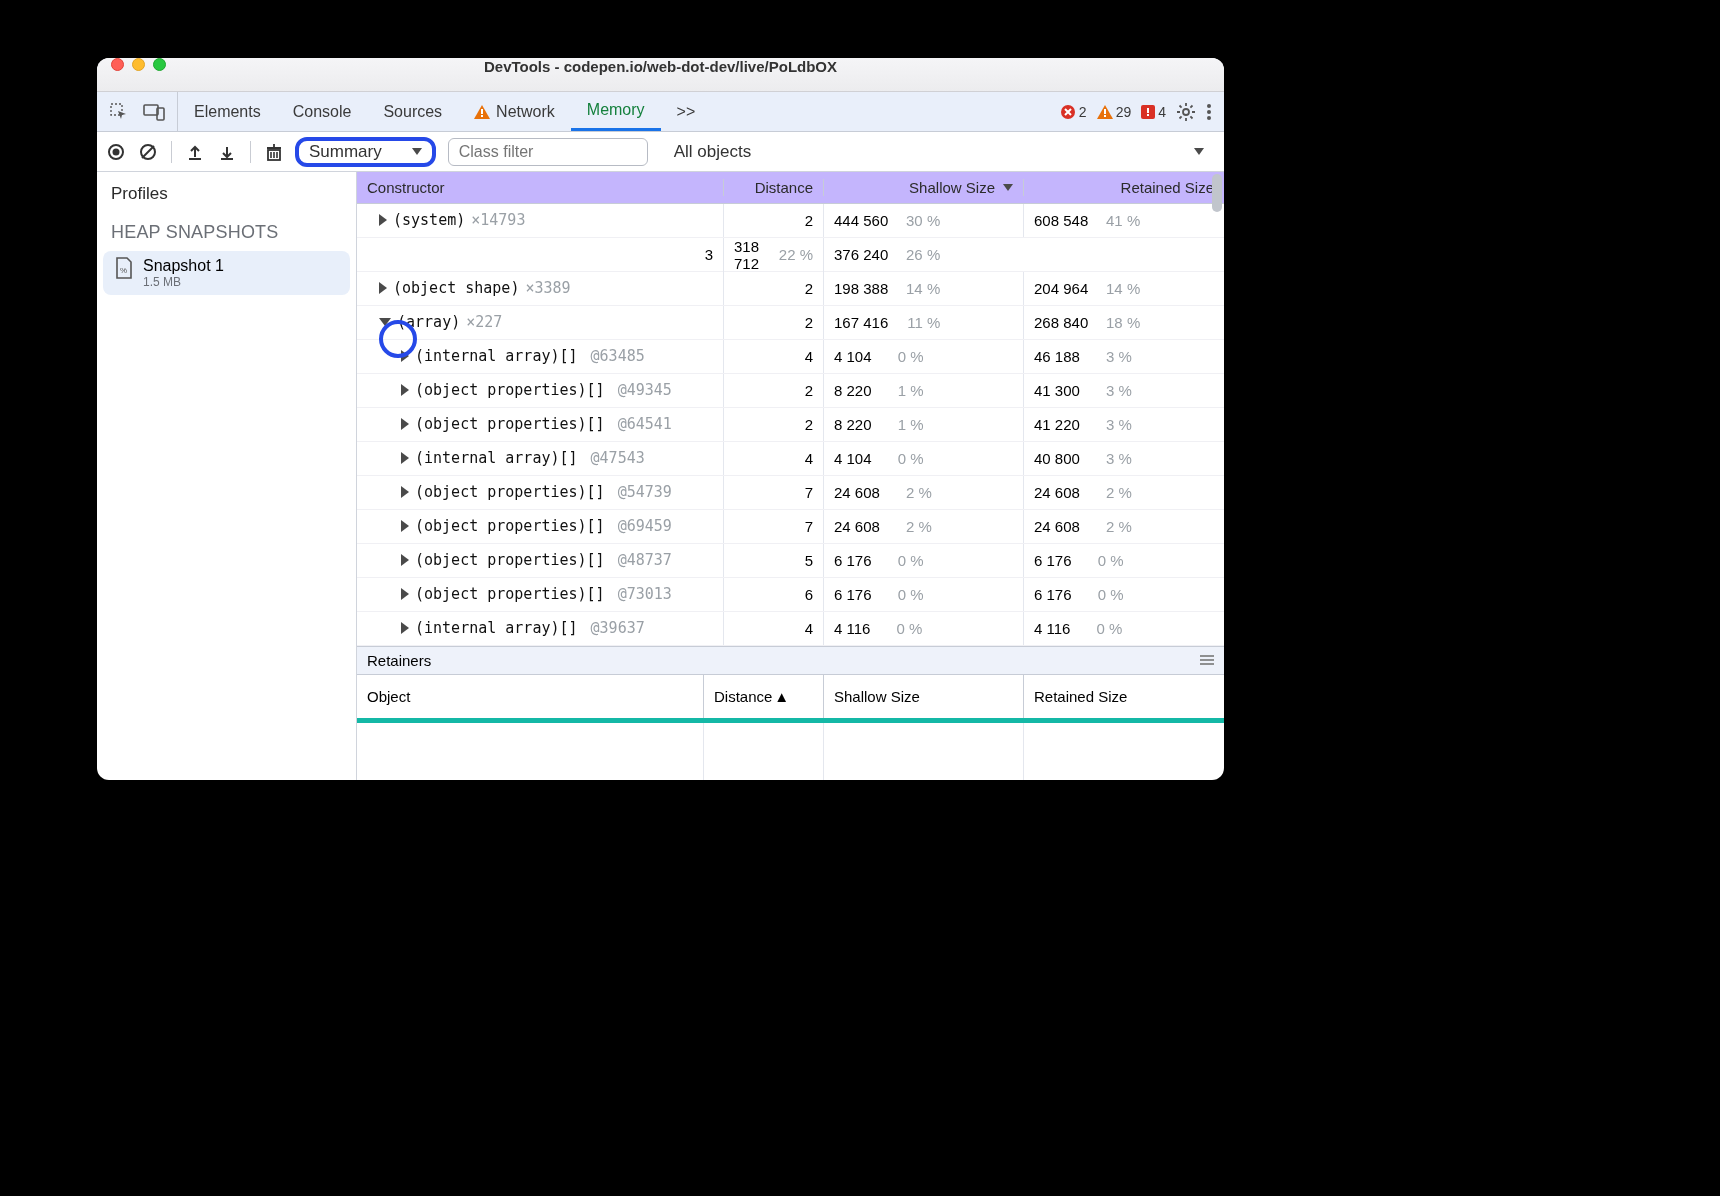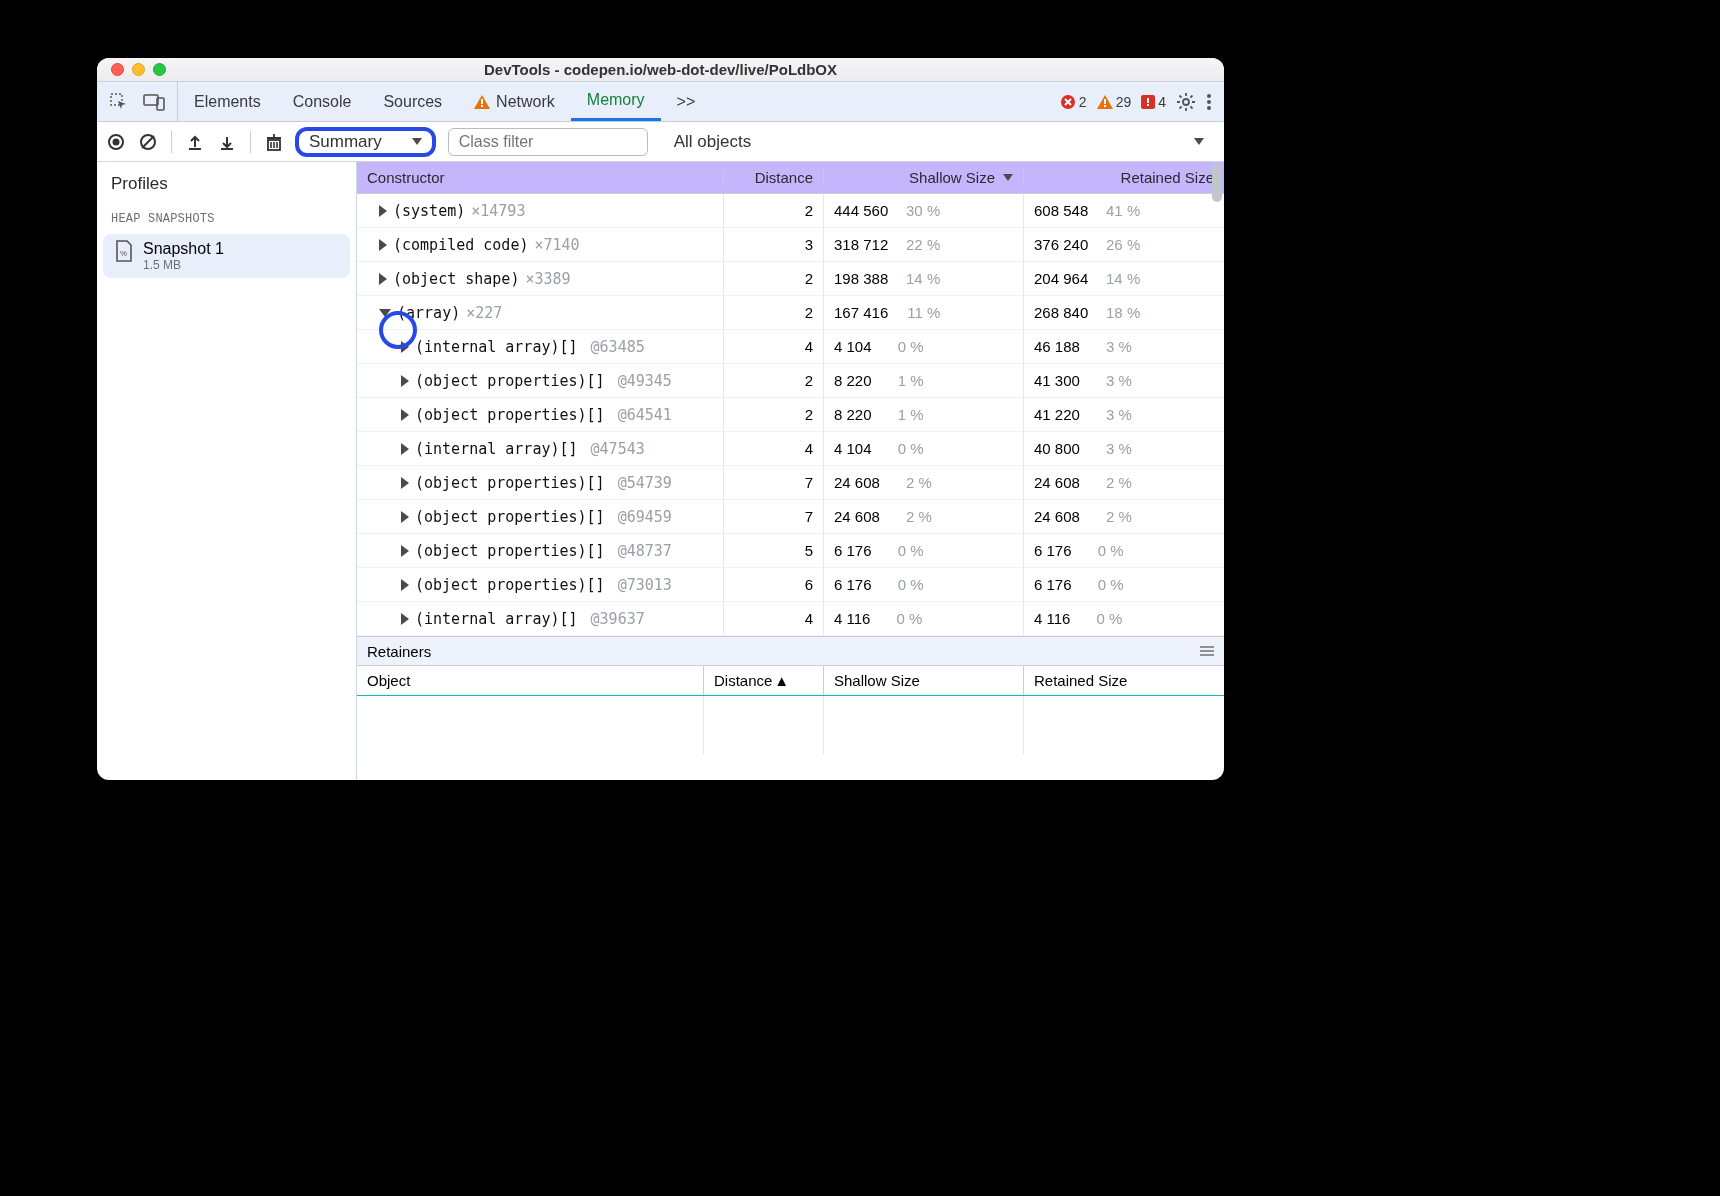--- a/index.html
+++ b/index.html
@@ -9,23 +9,23 @@
     left: 97px; top: 58px;
     width: 1127px; height: 722px;
     background: #fff;
     border-radius: 12px;
     box-shadow: 0 20px 50px rgba(0,0,0,.5);
     overflow: hidden;
     display: flex; flex-direction: column;
   }
   
   .titlebar {
-    height: 24px;
+    height: 34px;
     background: linear-gradient(#f5f5f7,#ececee);
-    display: flex; align-items: center;
+    display: flex; 
     position: relative;
     border-bottom: 1px solid #d0d0d4;
   }
   .traffic { display:flex; gap:8px; padding-left:14px; }
   .traffic .dot { width:13px; height:13px; border-radius:50%; }
   .dot.red{background:#ff5f57;border:1px solid #e14339;}
   .dot.yel{background:#febc2e;border:1px solid #e1a325;}
   .dot.grn{background:#28c840;border:1px solid #1fa72f;}
   .titlebar .title {
     position:absolute; left:0; right:0;
@@ -66,21 +66,21 @@
   }
   .all-objects{margin-left:14px;font-size:17px;}
   .toolbar .spacer{flex:1;}
   
   .body{flex:1;display:flex;min-height:0;}
   .sidebar{
     width:260px;border-right:1px solid #d0d4dc;
     display:flex;flex-direction:column;font-size:16px;
   }
   .sidebar h3{font-weight:400;font-size:17px;padding:12px 14px;color:#2b2b2b;}
-  .sidebar .category{font-size:12px;color:#6b6f76;padding:6px 14px;letter-spacing:.2px;font-family:Liberation Mono, monospace;}
+  .sidebar .category{font-size:18px;color:#6b6f76;padding:6px 14px;letter-spacing:.2px;}
   .sidebar .item{
     display:flex;gap:10px;align-items:flex-start;
     padding:6px 12px;margin:2px 6px;border-radius:8px;background:#e8effa;
   }
   .sidebar .item .meta{display:flex;flex-direction:column;}
   .sidebar .item .meta .sub{font-size:12px;color:#6b6f76;margin-top:0;}
   
   .main{flex:1;display:flex;flex-direction:column;min-width:0;position:relative;}
   .grid-head,.row{
     display:grid;
@@ -117,21 +117,21 @@
     content:"";position:absolute;left:-6px;top:-6px;width:30px;height:30px;
     border:4px solid #2649e8;border-radius:50%;
   }
   
   .retainers-bar{
     height:30px;background:#eef2fa;border-top:1px solid #c7ccd6;border-bottom:1px solid #c7ccd6;
     display:flex;align-items:center;padding:0 10px;font-size:15px;justify-content:space-between;
   }
   .retainers-grid-head{
     display:grid;grid-template-columns:1fr 120px 200px 200px;
-    height:30px;border-bottom:1px solid #14b8a6;font-size:15px;
+    height:48px;border-bottom:5px solid #14b8a6;font-size:15px;
   }
   .retainers-grid-head > div{padding:0 10px;border-right:1px solid #c7ccd6;display:flex;align-items:center;}
   .retainers-grid-head > div:last-child{border-right:none;}
   .retainers-body{
     display:grid;grid-template-columns:1fr 120px 200px 200px;
     height:58px;
   }
   .retainers-body > div{border-right:1px solid #e4e7ee;}
   .retainers-body > div:last-child{border-right:none;}
   .scrollthumb{
@@ -352,25 +352,20 @@
             <div class="pair">
               <span>444 560</span>
               <span class="pct">30 %</span>
             </div>
             <div class="pair">
               <span>608 548</span>
               <span class="pct">41 %</span>
             </div>
           </div>
           <div class="row">
-            <div class="constructor indent1">
-              <span class="tri right"></span>
-              <span class="name">(compiled code)</span>
-              <span class="cnt">×7140</span>
-            </div>
             <div class="num">3</div>
             <div class="pair">
               <span>318 712</span>
               <span class="pct">22 %</span>
             </div>
             <div class="pair">
               <span>376 240</span>
               <span class="pct">26 %</span>
             </div>
           </div>

